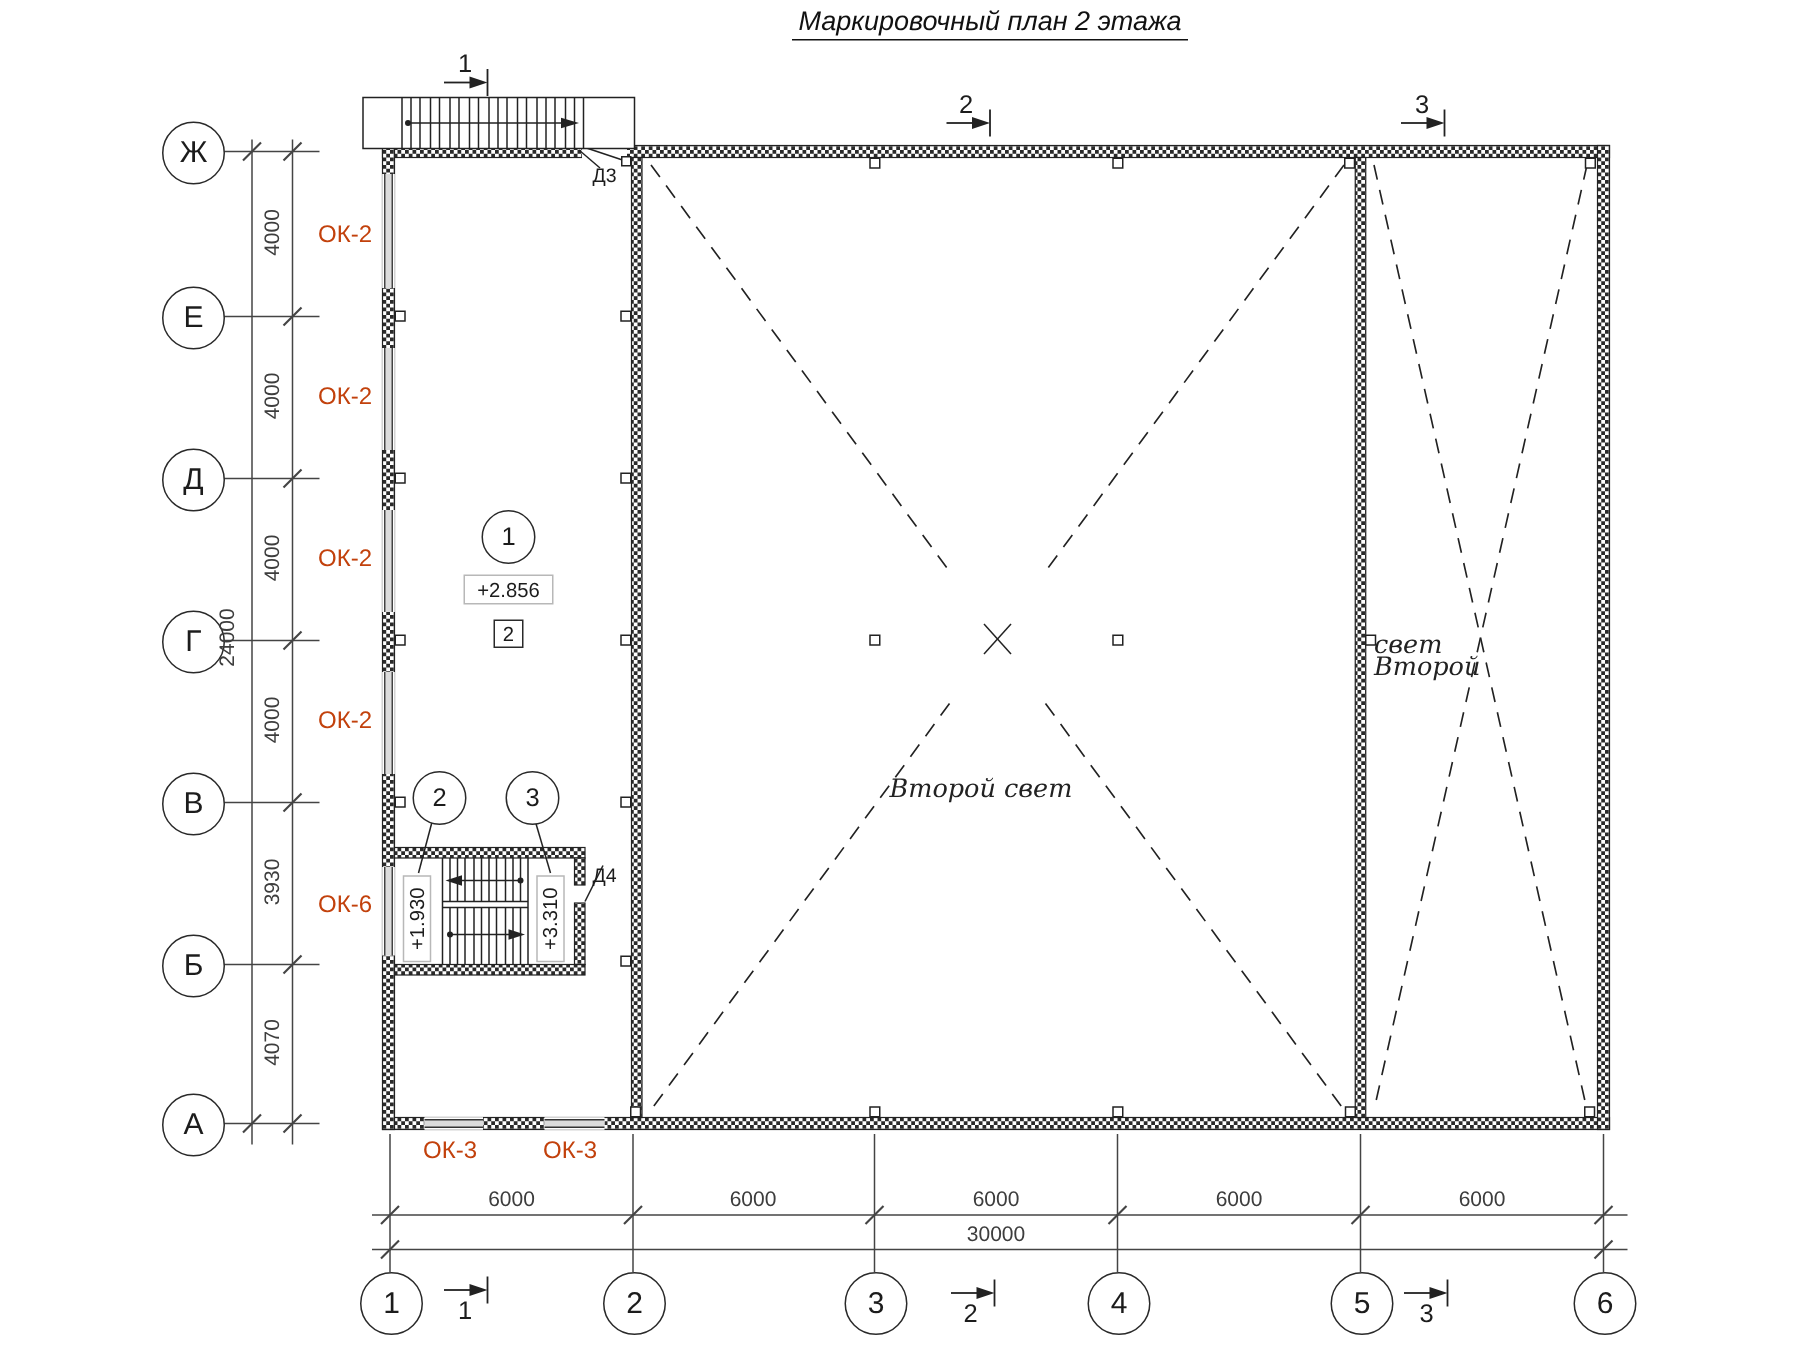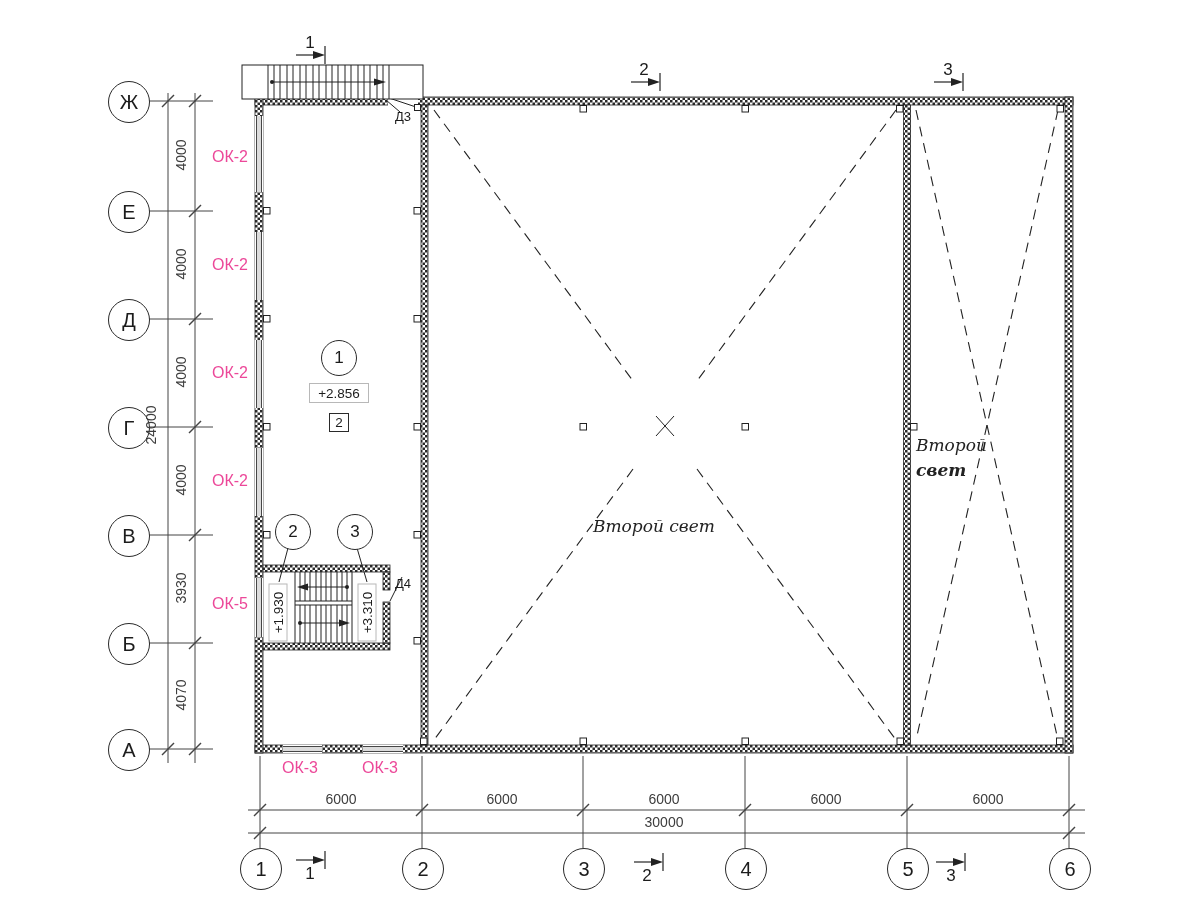--- a/index.html
+++ b/index.html
@@ -9,21 +9,21 @@
   .t{position:absolute;white-space:nowrap;}
   .title{width:420px;left:450px;top:4px;text-align:center;font-style:italic;font-size:18px;
          color:#111;}
   .title span{border-bottom:1.4px solid #111;padding:0 4px 2px 4px;}
   .axis-circle{position:absolute;width:40px;height:40px;border:1.3px solid #2a2a2a;border-radius:50%;
          background:#fff;display:flex;align-items:center;justify-content:center;font-size:20px;color:#1c1c1c;}
   .call-circle{position:absolute;width:34px;height:34px;border:1.2px solid #2a2a2a;border-radius:50%;
          background:#fff;display:flex;align-items:center;justify-content:center;font-size:17px;}
   .dim{font-size:14px;color:#3d3d3d;text-align:center;}
   .dimv{transform:rotate(-90deg);transform-origin:center;}
-  .oklabel{font-size:16px;color:#ec4899;text-align:center;width:60px;}
+  .oklabel{font-size:16px;color:#c2410c;text-align:center;width:60px;}
   .door{font-size:13px;color:#1c1c1c;}
   .sec{font-size:17px;width:22px;text-align:center;color:#1c1c1c;}
   .lvlbox{position:absolute;border:1px solid #b8b8b8;background:#fff;display:flex;align-items:center;
          justify-content:center;font-size:13.5px;color:#1c1c1c;}
   .detailbox{position:absolute;border:1.2px solid #2a2a2a;background:#fff;display:flex;align-items:center;
          justify-content:center;font-size:13.5px;}
   .svet{font-family:"DejaVu Serif","Liberation Serif",serif;font-style:italic;font-size:17px;color:#222;}
 </style>
 </head>
 <body>
@@ -273,20 +273,23 @@
     <polygon points="663,862 651,858 651,866" fill="#222" stroke="none"></polygon>
     <line x1="663" y1="853" x2="663" y2="871"></line>
     <line x1="936" y1="862" x2="955" y2="862"></line>
     <polygon points="965,862 953,858 953,866" fill="#222" stroke="none"></polygon>
     <line x1="965" y1="853" x2="965" y2="871"></line>
   </g>
 
   <line x1="400" y1="112" x2="386" y2="100" stroke="#222" stroke-width="1"></line>
 </svg>
 
+<div class="t title">
+  <span>Маркировочный план 2 этажа</span>
+</div>
 
 <div class="axis-circle" style="left:108px;top:81px;">
       <span>Ж</span>
     </div>
 <div class="axis-circle" style="left:108px;top:191px;">
       <span>Е</span>
     </div>
 <div class="axis-circle" style="left:108px;top:299px;">
       <span>Д</span>
     </div>
@@ -334,21 +337,21 @@
 <div class="t dim" style="width:60px;left:472px;top:791px;">6000</div>
 <div class="t dim" style="width:60px;left:634px;top:791px;">6000</div>
 <div class="t dim" style="width:60px;left:796px;top:791px;">6000</div>
 <div class="t dim" style="width:60px;left:958px;top:791px;">6000</div>
 <div class="t dim" style="width:80px;left:624px;top:814px;">30000</div>
 
 <div class="t oklabel" style="left:200px;top:148px;">ОК-2</div>
 <div class="t oklabel" style="left:200px;top:256px;">ОК-2</div>
 <div class="t oklabel" style="left:200px;top:364px;">ОК-2</div>
 <div class="t oklabel" style="left:200px;top:472px;">ОК-2</div>
-<div class="t oklabel" style="left:200px;top:595px;">ОК-5</div>
+<div class="t oklabel" style="left:200px;top:595px;">ОК-6</div>
 <div class="t oklabel" style="left:270px;top:759px;">ОК-3</div>
 <div class="t oklabel" style="left:350px;top:759px;">ОК-3</div>
 
 <div class="t door" style="left:395px;top:109px;">Д3</div>
 <div class="t door" style="left:395px;top:576px;">Д4</div>
 
 <div class="t sec" style="left:299px;top:33px;">1</div>
 <div class="t sec" style="left:633px;top:60px;">2</div>
 <div class="t sec" style="left:937px;top:60px;">3</div>
 <div class="t sec" style="left:299px;top:864px;">1</div>
@@ -365,15 +368,15 @@
       <span>3</span>
     </div>
 
 <div class="lvlbox" style="width:58px;height:18px;left:309px;top:383px;">+2.856</div>
 <div class="detailbox" style="width:18px;height:17px;left:329px;top:413px;">2</div>
 <div class="lvlbox" style="width:56px;height:17px;left:249px;top:603px;transform:rotate(-90deg);">+1.930</div>
 <div class="lvlbox" style="width:56px;height:17px;left:338px;top:603px;transform:rotate(-90deg);">+3.310</div>
 
 <div class="t svet" style="width:140px;left:593px;top:516px;">Второй свет</div>
 <div class="t svet" style="left:916px;top:419px;margin-top:16px;">Второй</div>
-<div class="t svet" style="left:916px;top:460px;font-weight:bold;">свет</div>
+<div class="t svet" style="left:916px;top:420px;">свет</div>
 
 </div>
 
 </body></html>

